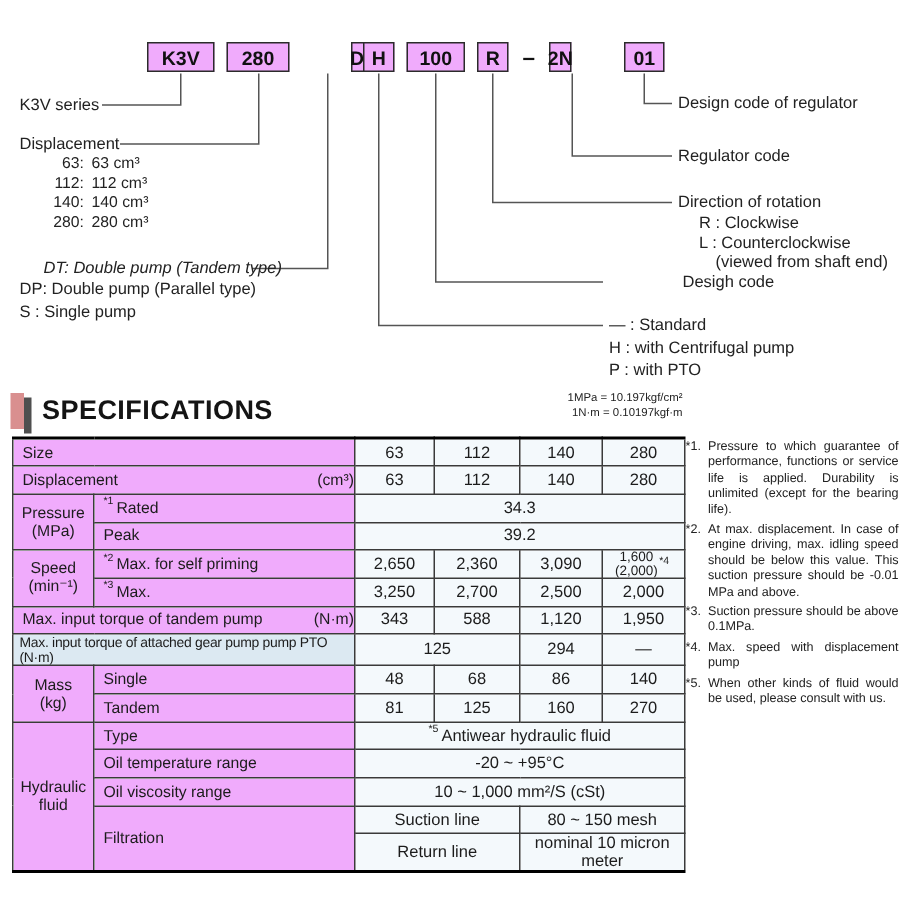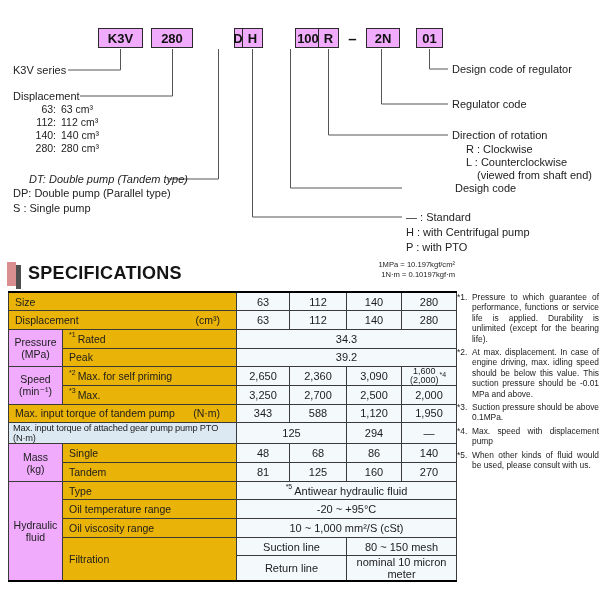--- a/index.html
+++ b/index.html
@@ -25,21 +25,21 @@
               letter-spacing:0.3px;color:#141414;}
   .bar-red{position:absolute;left:7px;top:262px;width:9px;height:24px;background:#d98f8f;}
   .bar-gray{position:absolute;left:16px;top:265px;width:5px;height:24px;background:#4f4f4f;}
   .unit-notes{position:absolute;left:300px;top:260px;width:155px;text-align:right;
               font-size:7.6px;line-height:10px;color:#222;}
   
   .spec-table{position:absolute;left:8px;top:291px;width:448px;border-collapse:collapse;
               table-layout:fixed;border-top:2.5px solid #000;border-bottom:2.5px solid #000;}
   .spec-table td{border:1px solid #3a3a3a;height:18.7px;padding:0;box-sizing:border-box;
                  font-size:10.5px;color:#1c1c1c;overflow:hidden;}
-  td.lbl{background:#eab308;padding-left:6px;padding-right:16px;text-align:left;}
+  td.lbl{background:#f0abfc;padding-left:6px;padding-right:0;text-align:left;}
   td.cat{background:#f0abfc;text-align:center;line-height:12px;}
   td.num{background:#f4f9fc;text-align:center;font-size:11px;}
   td.small-lbl{background:#dce9f2;padding-left:4px;font-size:9.3px;letter-spacing:-0.2px;}
   .sb{display:flex;justify-content:space-between;align-items:center;}
   sup{font-size:7px;line-height:0;position:relative;top:-1px;margin-right:2px;}
   .spcell{display:flex;align-items:center;justify-content:center;gap:1px;}
   .sp2{font-size:9px;line-height:8.8px;}
   
   .footnotes{position:absolute;left:457px;top:292px;width:142px;}
   .fn{display:flex;margin-bottom:3px;font-size:8.4px;line-height:10.4px;color:#222;}
@@ -59,24 +59,24 @@
     <path class="leader" d="M290.5,49 V188 H402"></path>
     <path class="leader" d="M328.5,49 V135 H448"></path>
     <path class="leader" d="M381.5,49 V104 H448"></path>
     <path class="leader" d="M429.5,49 V69 H448"></path>
   </svg>
 
   <div class="code-box" style="left:98px;width:45px;">K3V</div>
   <div class="code-box" style="left:151px;width:42px;">280</div>
   <div class="code-box" style="left:202px;width:16px;margin-left:32px;">DT</div>
   <div class="code-box" style="left:242px;width:21px;">H</div>
-  <div class="code-box" style="left:271px;width:26px;margin-left:24px;">100</div>
+  <div class="code-box" style="left:271px;width:39px;">100</div>
   <div class="code-box" style="left:318px;width:21px;">R</div>
   <div class="code-dash" style="left:341px;width:23px;">–</div>
-  <div class="code-box" style="left:366px;width:34px;">2N</div>
+  <div class="code-box" style="left:366px;width:15px;">2N</div>
   <div class="code-box" style="left:416px;width:27px;">01</div>
 
   <div class="lab" style="left:13px;top:64px;">K3V series</div>
   <div class="lab" style="left:13px;top:90px;">Displacement</div>
 
   <div class="disp-list">
     <div class="disp-row">
       <span class="disp-code">63:</span>
       <span class="disp-vol">63 cm³</span>
     </div>

